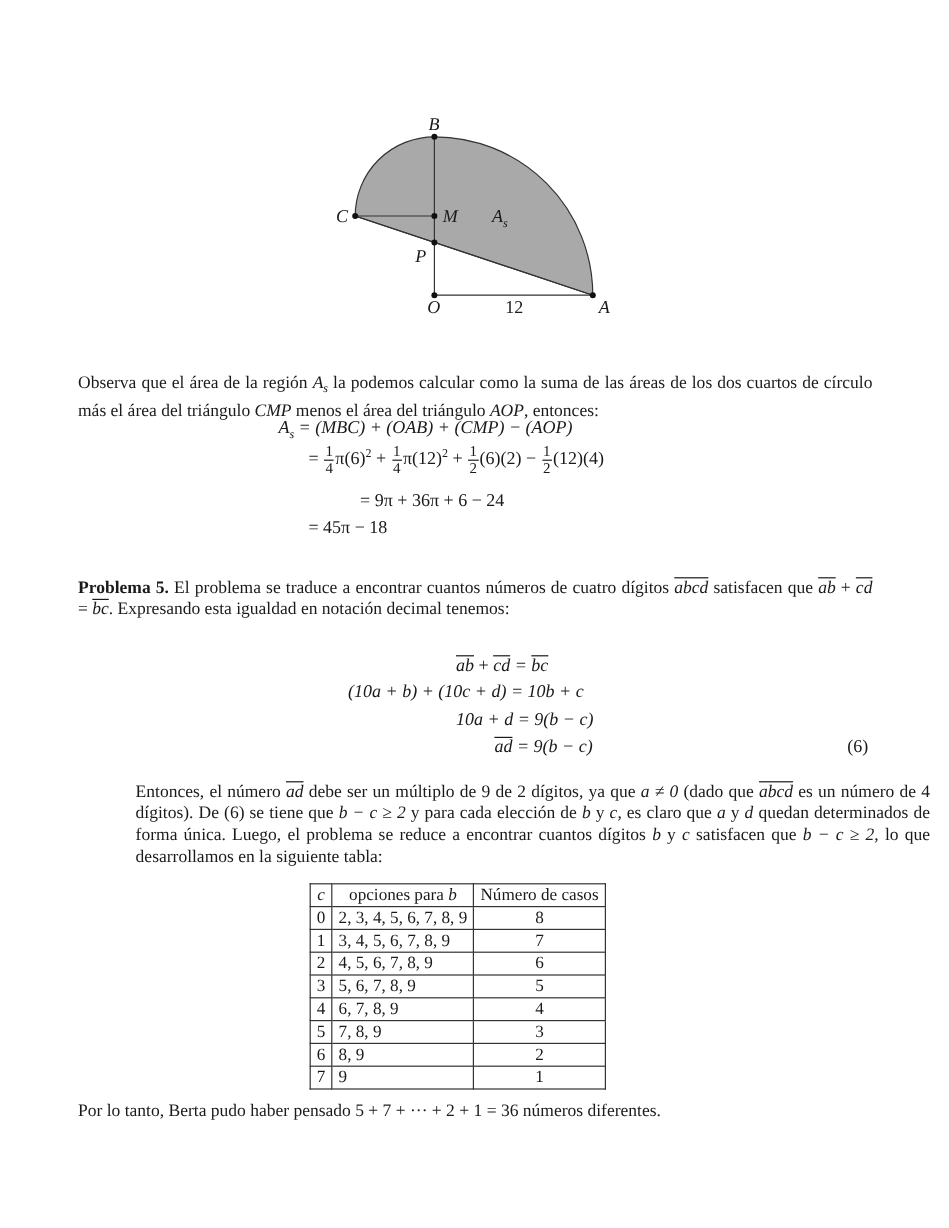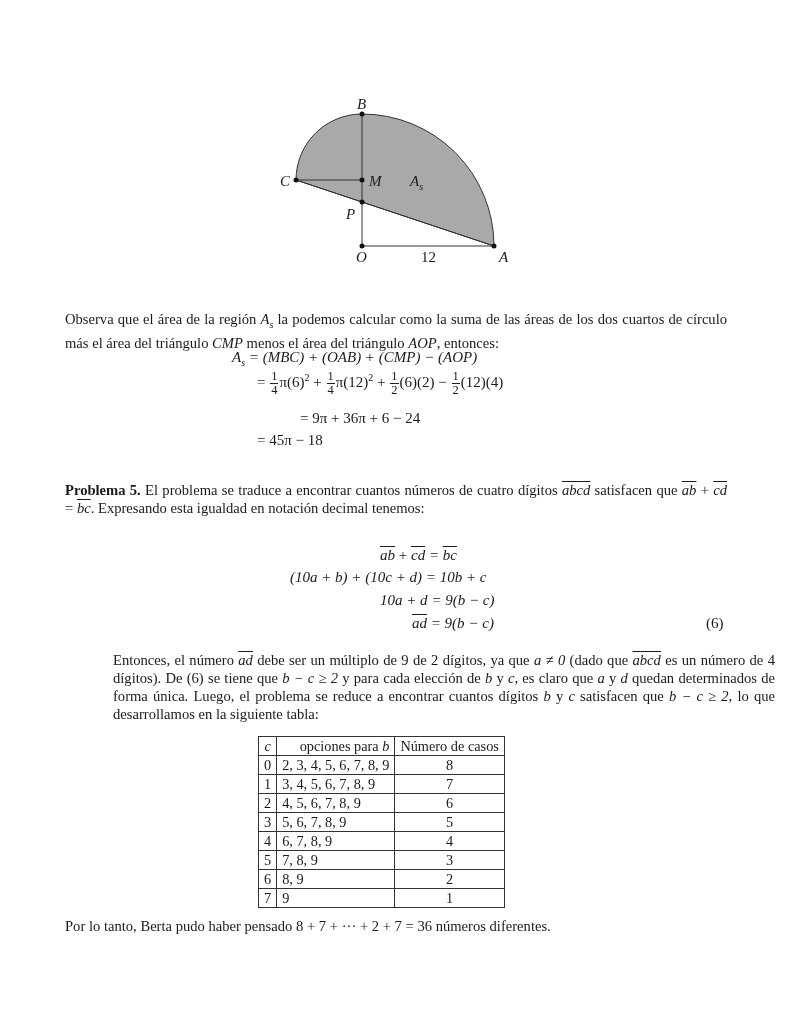--- a/index.html
+++ b/index.html
@@ -96,21 +96,21 @@
 <div class="eq" style="left:706px;top:615px;">(6)</div>
 
 <div class="para" style="top:651px;margin-left:48px;">
   <span>Entonces, el número </span><span class="it ov">ad</span><span> debe ser un múltiplo de 9 de 2 dígitos, ya que </span><span class="it">a ≠ 0</span><span> (dado que </span><span class="it ov">abcd</span><span> es un número de 4 dígitos). De (6) se tiene que </span><span class="it">b − c ≥ 2</span><span> y para cada elección de </span><span class="it">b</span><span> y </span><span class="it">c</span><span>, es claro que </span><span class="it">a</span><span> y </span><span class="it">d</span><span> quedan determinados de forma única. Luego, el problema se reduce a encontrar cuantos dígitos </span><span class="it">b</span><span> y </span><span class="it">c</span><span> satisfacen que </span><span class="it">b − c ≥ 2</span><span>, lo que desarrollamos en la siguiente tabla:</span>
 </div>
 
 <table class="casos">
   <thead>
     <tr>
       <th class="it">c</th>
-      <th style="text-align:right;"><span>opciones para </span><span class="it">b</span></th>
+      <th style="text-align:center;"><span>opciones para </span><span class="it">b</span></th>
       <th>Número de casos</th>
     </tr>
   </thead>
   <tbody id="tbody">
       <tr>
         <td class="c">0</td>
         <td class="l">2, 3, 4, 5, 6, 7, 8, 9</td>
         <td class="c">8</td>
       </tr>
       <tr>
@@ -145,14 +145,14 @@
       </tr>
       <tr>
         <td class="c">7</td>
         <td class="l">9</td>
         <td class="c">1</td>
       </tr>
     </tbody>
 </table>
 
 <div class="para" style="top:917px;">
-  <span>Por lo tanto, Berta pudo haber pensado </span><span>8 + 7 + ··· + 2 + 7 = 36</span><span> números diferentes.</span>
+  <span>Por lo tanto, Berta pudo haber pensado </span><span>5 + 7 + ··· + 2 + 1 = 36</span><span> números diferentes.</span>
 </div>
 
 </body></html>

